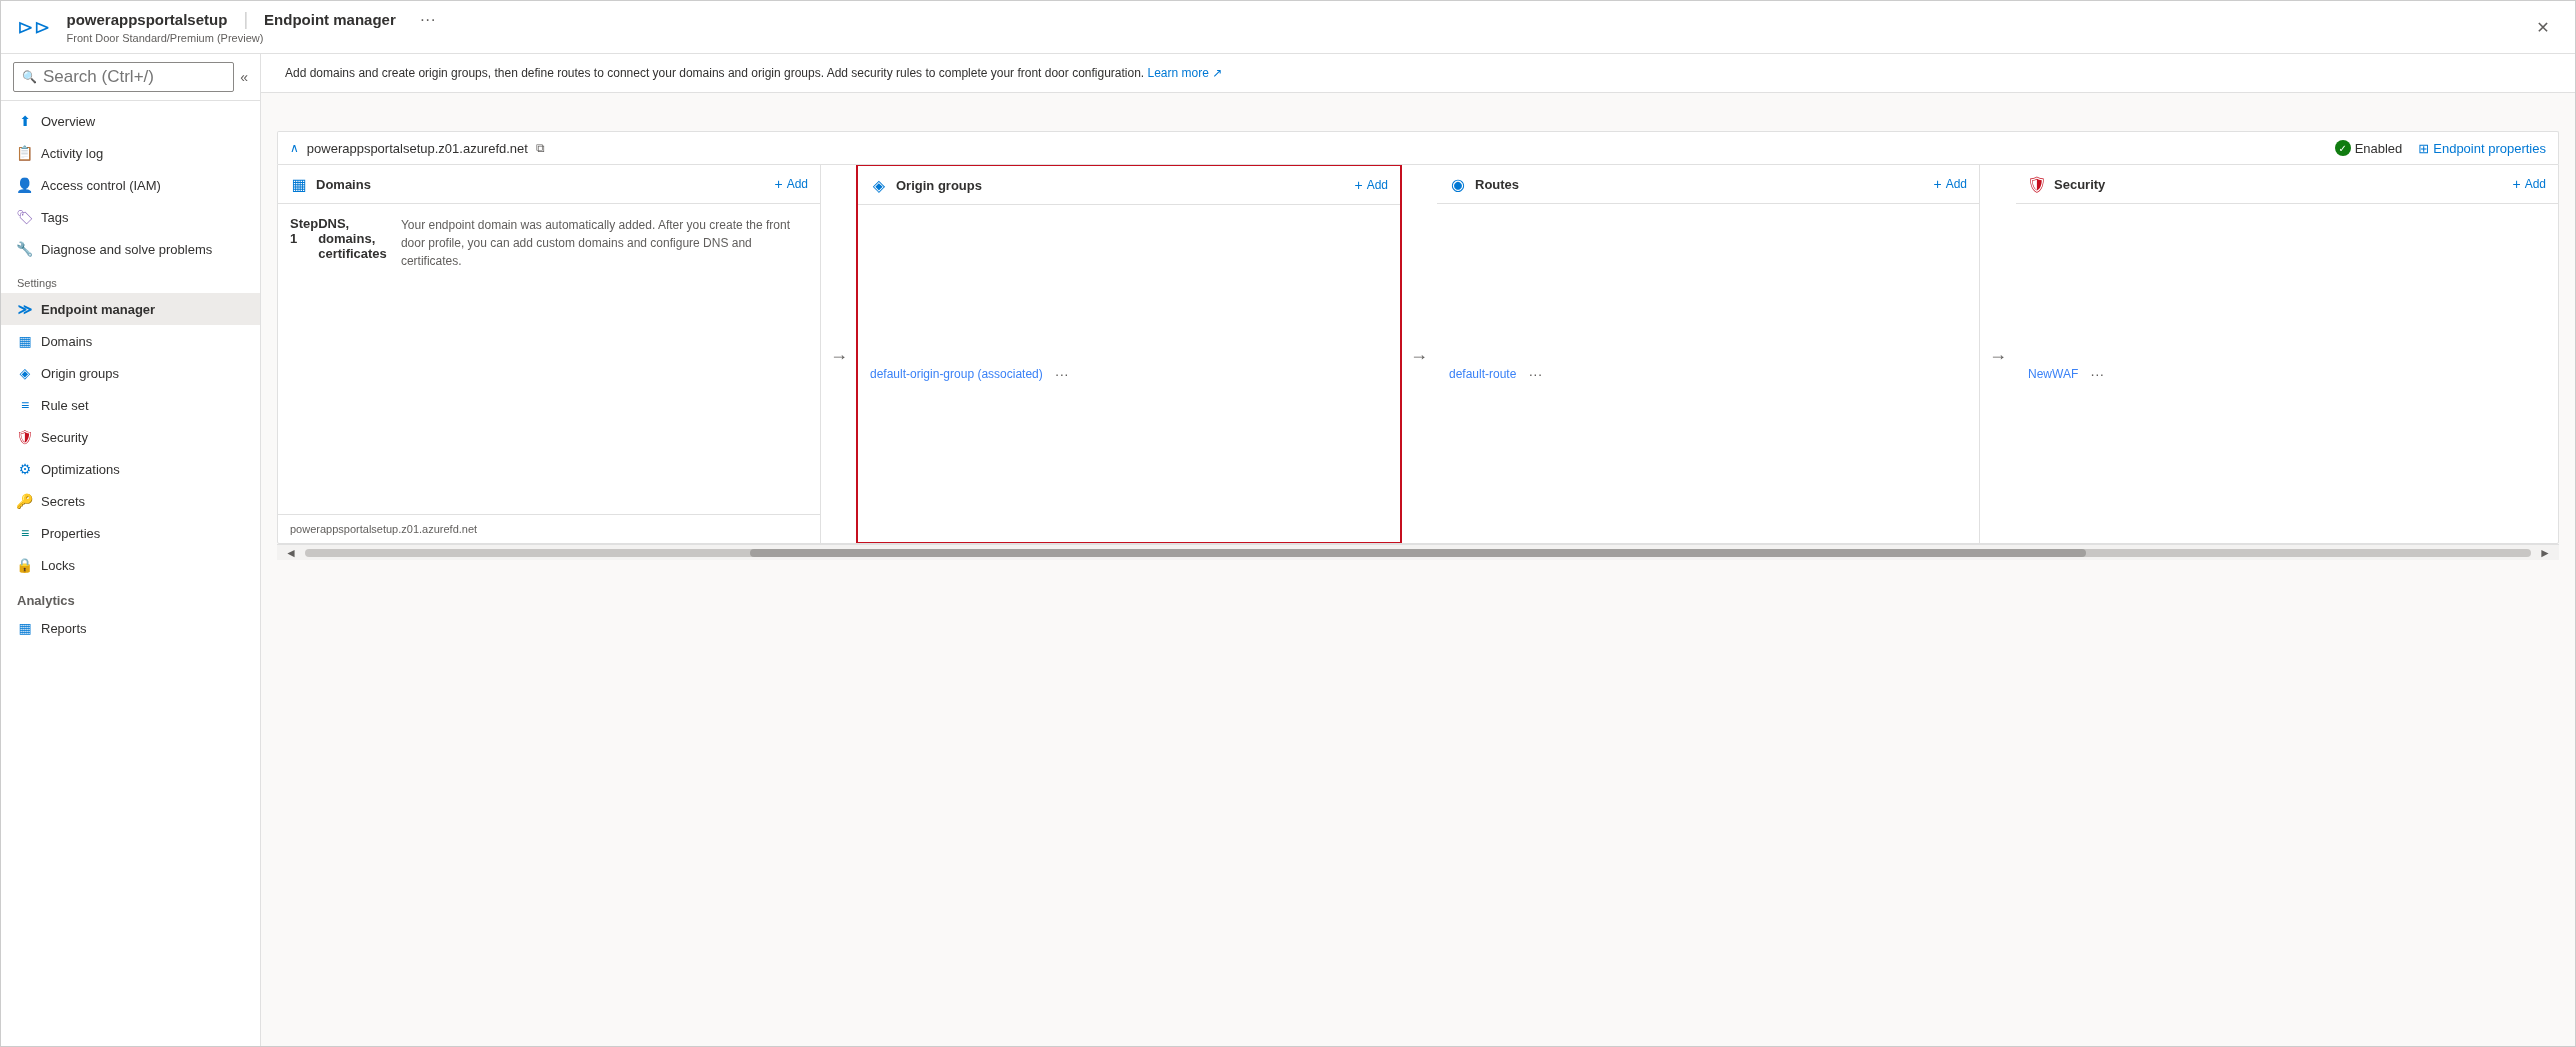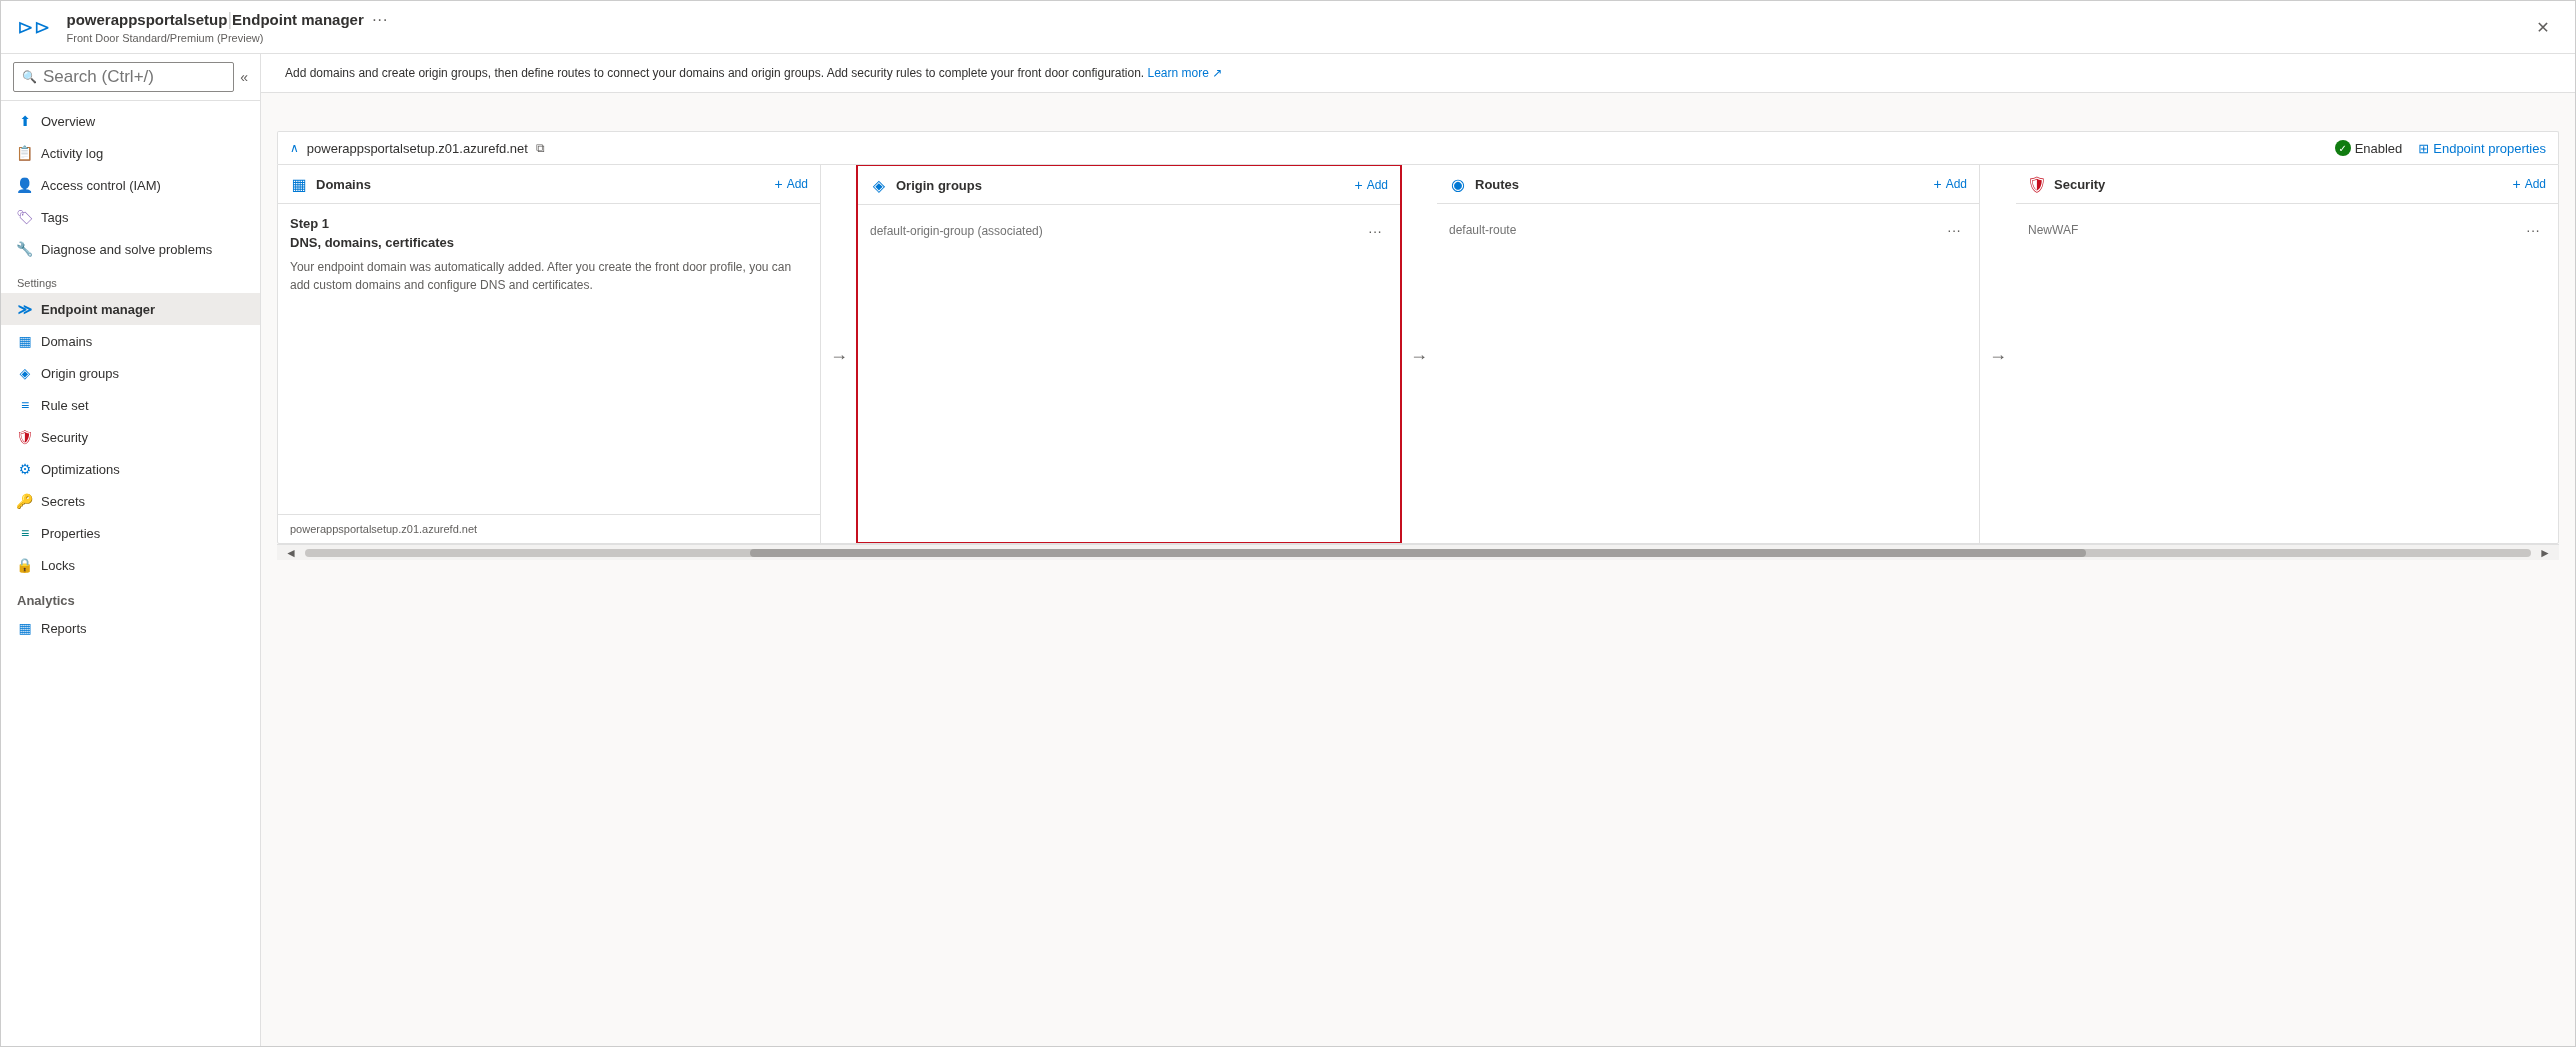--- a/index.html
+++ b/index.html
@@ -62,27 +62,27 @@
     .column:last-child { border-right: none; }
     
     .column.highlighted { border: 2px solid #c50f1f; margin: -1px; z-index: 1; }
     
     .column-header { display: flex; align-items: center; padding: 10px 12px; border-bottom: 1px solid #e0e0e0; gap: 8px; }
     .column-icon { width: 18px; height: 18px; display: flex; align-items: center; justify-content: center; font-size: 16px; }
     .column-title { font-size: 13px; font-weight: 600; flex: 1; color: #323130; }
     .column-add { display: flex; align-items: center; gap: 4px; color: #0078d4; cursor: pointer; font-size: 12px; text-decoration: none; }
     .add-plus { font-size: 14px; font-weight: 300; }
     
-    .column-body { padding: 12px; flex: 1; display: flex; flex-direction: column; }
+    .column-body { padding: 12px; flex: 1; display: flex; flex-direction: row; }
     .column-step { font-size: 13px; font-weight: 600; color: #323130; margin-bottom: 4px; }
     .column-desc-title { font-size: 13px; font-weight: 600; color: #323130; margin-bottom: 8px; }
     .column-desc { font-size: 12px; color: #605e5c; line-height: 1.5; }
     
     .column-item { display: flex; align-items: center; gap: 6px; padding: 4px 0; }
-    .column-item-link { color: #737373; font-size: 12px; cursor: pointer; text-decoration: none; flex: 1; }
+    .column-item-link { color: #3b82f6; font-size: 12px; cursor: pointer; text-decoration: none; flex: 1; }
     .column-item-more { color: #605e5c; cursor: pointer; font-size: 14px; padding: 2px 6px; border-radius: 2px; }
     
     .column-footer { padding: 8px 12px; border-top: 1px solid #e0e0e0; margin-top: auto; font-size: 11px; color: #605e5c; }
     
     .arrow-connector { display: flex; align-items: center; justify-content: center; width: 36px; min-width: 36px; color: #605e5c; font-size: 18px; align-self: center; }
     
     
     .scrollbar-area { height: 16px; background: #f3f2f1; border-top: 1px solid #e0e0e0; display: flex; align-items: center; padding: 0 4px; }
     .scroll-arrow { font-size: 12px; color: #605e5c; cursor: pointer; padding: 0 4px; }
     .scroll-track { flex: 1; height: 8px; background: #c8c6c4; border-radius: 4px; margin: 0 4px; position: relative; }
@@ -101,21 +101,21 @@
 </head>
 <body>
 
 <div class="app-container">
 
   <div class="header">
     <div class="header-logo">
       <span class="logo-icon">⊳⊳</span>
     </div>
     <div class="header-title">
-      <div style="display:flex; align-items:center; gap:0;">
+      <div style="display:flex; align-items:center; gap:16px;">
         <span class="header-main-title">powerappsportalsetup</span>
         <span style="color:#d0d0d0; font-size:18px;">|</span>
         <span class="header-page-title">Endpoint manager</span>
         <span class="header-more">···</span>
       </div>
       <div>
         <span style="font-size:11px; color:#605e5c;">Front Door Standard/Premium (Preview)</span>
       </div>
     </div>
     <span class="header-close">✕</span>

